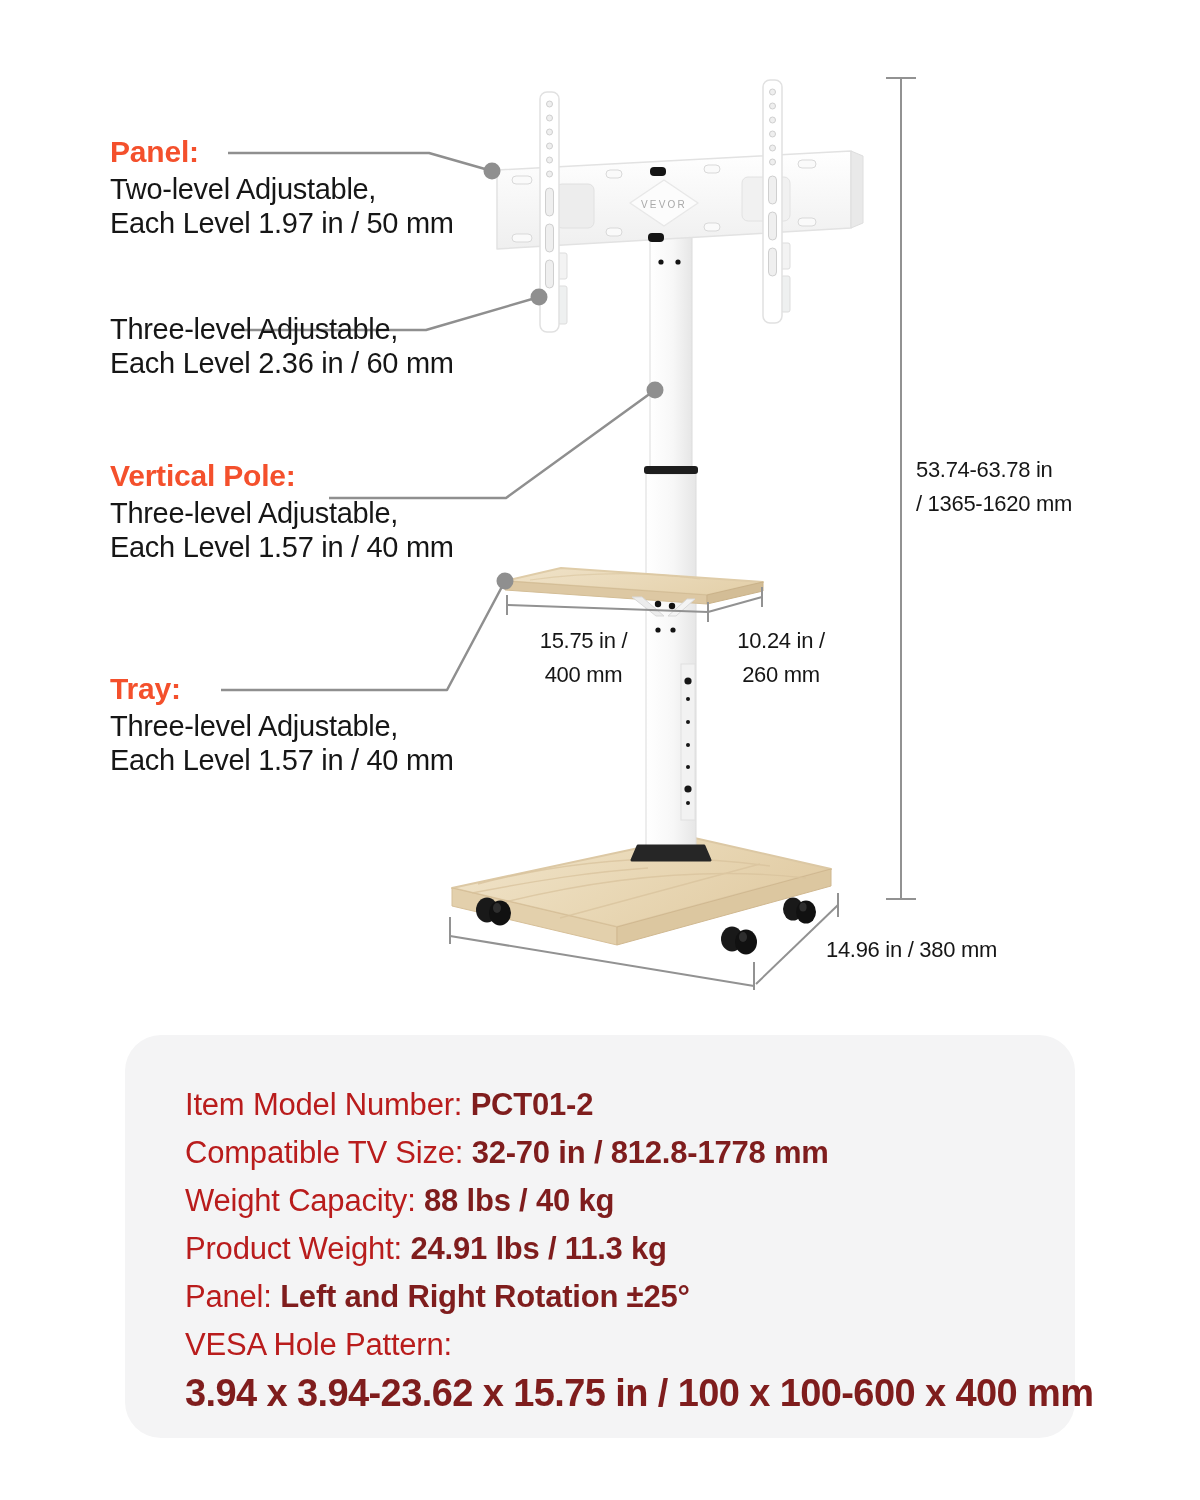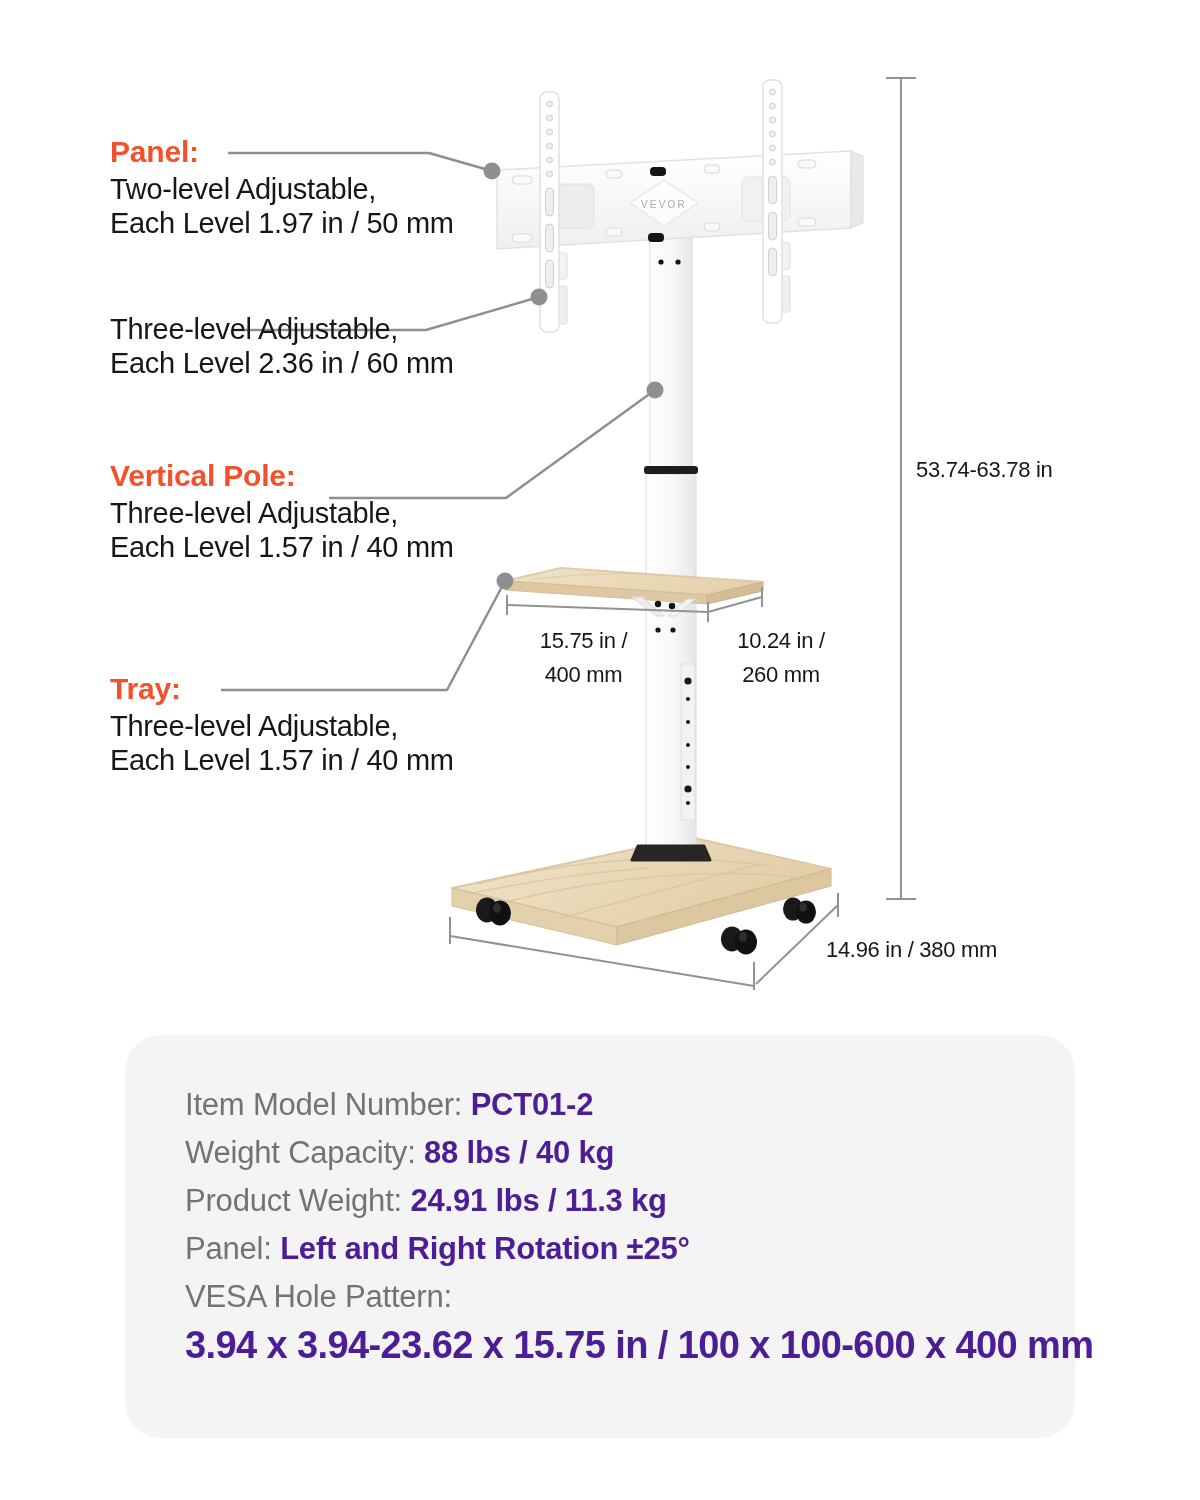--- a/index.html
+++ b/index.html
@@ -11,22 +11,22 @@
   .callout{position:absolute;font-size:29px;line-height:33.5px;letter-spacing:-0.3px;color:#161616;white-space:nowrap;}
   .callout-title{color:#f4502c;font-weight:bold;font-size:30px;line-height:32px;margin-bottom:5px;letter-spacing:-0.2px;}
   .dim{position:absolute;font-size:22px;line-height:34px;letter-spacing:-0.3px;color:#161616;white-space:nowrap;}
   .dim.center{text-align:center;}
   .spec-panel{
     position:absolute;left:125px;top:1035px;width:950px;height:403px;
     background:#f4f4f5;border-radius:36px;box-sizing:border-box;
     padding:46px 38px 0 60px;font-size:31px;letter-spacing:-0.2px;
   }
   .spec-row{line-height:48px;white-space:nowrap;}
-  .spec-label{color:#737373;}
-  .spec-value{color:#4c1d95;font-weight:bold;}
+  .spec-label{color:#b91c1c;}
+  .spec-value{color:#7f1d1d;font-weight:bold;}
   .spec-row.wide .spec-value{font-size:38px;letter-spacing:-0.6px;}
 </style>
 </head>
 <body>
 
 <div class="canvas">
 
   <svg width="1200" height="1500" viewBox="0 0 1200 1500">
     <defs>
       <linearGradient id="woodTop" x1="0" y1="0" x2="1" y2="0.35">
@@ -224,36 +224,40 @@
     <div>Each Level 1.57 in / 40 mm</div>
   </div>
   <div class="callout" style="left:110px;top:673px">
     <div class="callout-title">Tray:</div>
     <div>Three-level Adjustable,</div>
     <div>Each Level 1.57 in / 40 mm</div>
   </div>
 
   <div class="dim" style="left:916px;top:453px">
     <div>53.74-63.78 in</div>
+    <div>/ 1365-1620 mm</div>
   </div>
   <div class="dim center" style="left:496px;top:624px;width:175px">
     <div>15.75 in /</div>
     <div>400 mm</div>
   </div>
   <div class="dim center" style="left:696px;top:624px;width:170px">
     <div>10.24 in /</div>
     <div>260 mm</div>
   </div>
   <div class="dim" style="left:826px;top:933px">14.96 in / 380 mm</div>
 
   <div class="spec-panel">
     <div class="spec-row">
       <span class="spec-label">Item Model Number: </span><span class="spec-value">PCT01-2</span>
     </div>
     <div class="spec-row">
+      <span class="spec-label">Compatible TV Size: </span><span class="spec-value">32-70 in / 812.8-1778 mm</span>
+    </div>
+    <div class="spec-row">
       <span class="spec-label">Weight Capacity: </span><span class="spec-value">88 lbs / 40 kg</span>
     </div>
     <div class="spec-row">
       <span class="spec-label">Product Weight: </span><span class="spec-value">24.91 lbs / 11.3 kg</span>
     </div>
     <div class="spec-row">
       <span class="spec-label">Panel: </span><span class="spec-value">Left and Right Rotation ±25°</span>
     </div>
     <div class="spec-row">
       <span class="spec-label">VESA Hole Pattern:</span><span class="spec-value"></span>

